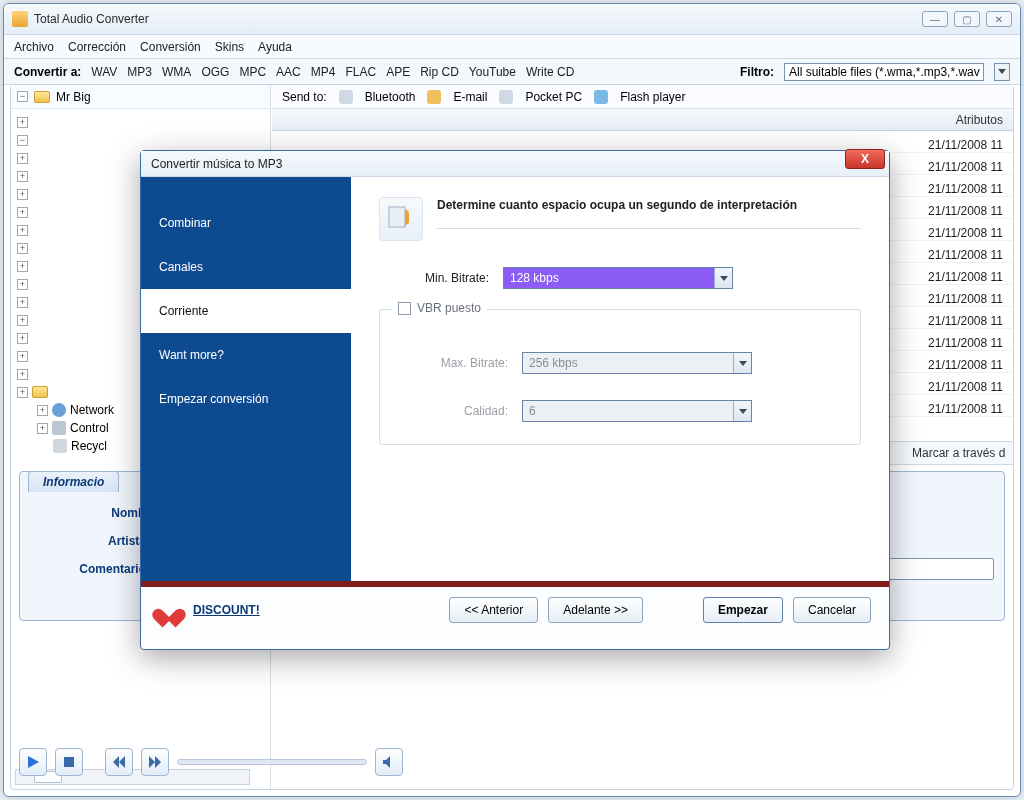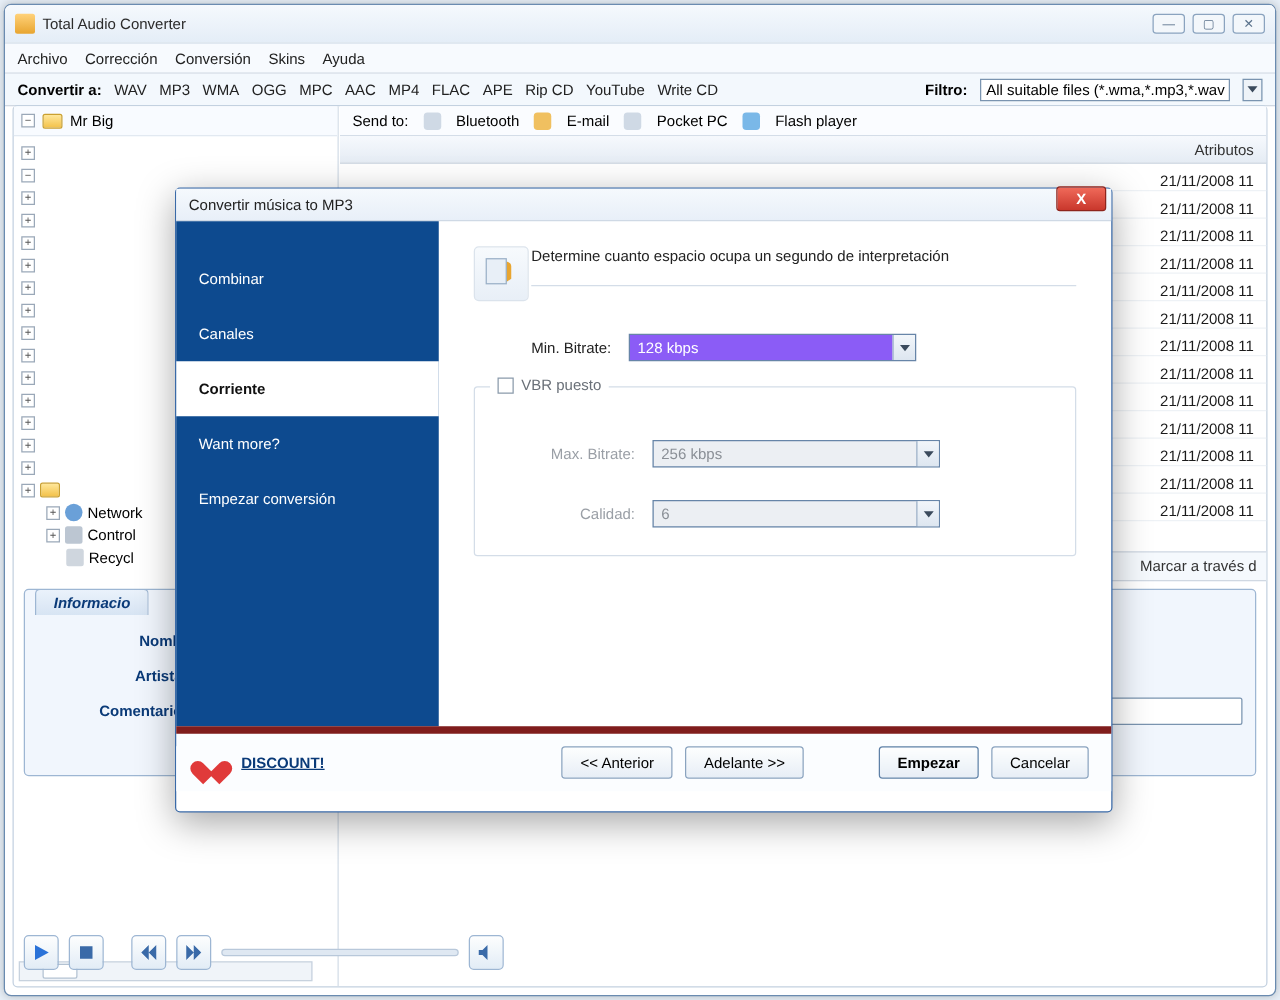--- a/index.html
+++ b/index.html
@@ -54,23 +54,23 @@
 
 
 .modal-backdrop { position: absolute; inset: 0; pointer-events: none; }
 .modal { position: absolute; left: 140px; top: 150px; width: 750px; height: 500px; background: #fff; border: 1px solid #3a6aa8; border-radius: 4px; box-shadow: 0 8px 30px rgba(0,0,0,0.35); pointer-events: auto; }
 .modal-title { height: 26px; display: flex; align-items: center; padding: 0 10px; background: linear-gradient(#f5f9fd,#e8eff8); border-bottom: 1px solid #cfd9e5; }
 .modal-title .t { flex: 1; color: #222; }
 .modal-close { width: 40px; height: 20px; background: linear-gradient(#f06a5a,#c9372c); border: 1px solid #8e241c; border-radius: 3px; display: flex; align-items: center; justify-content: center; color: #fff; font-weight: bold; position: absolute; right: 4px; top: -2px; }
 .modal-body { display: flex; height: calc(100% - 26px - 52px); }
 .modal-nav { width: 210px; background: #0d4a8f; padding-top: 24px; }
 .modal-nav .item { height: 44px; display: flex; align-items: center; padding: 0 18px; color: #fff; cursor: pointer; }
-.modal-nav .item.active { background: #fff; color: #111; font-weight: bold; }
+.modal-nav .item.active { background: #fff; color: #111; font-weight: normal; }
 .modal-content { flex: 1; padding: 20px 28px; position: relative; }
-.hint-row { display: flex; gap: 2px; align-items: flex-start; }
+.hint-row { display: flex; gap: 14px; align-items: flex-start; font-weight: bold; }
 .hint-icon { width: 44px; height: 44px; border: 1px solid #dbe3ec; background: linear-gradient(#f7fafd,#e8eff7); border-radius: 4px; display: flex; align-items: center; justify-content: center; }
 .hint-text { color: #222; line-height: 1.4; flex: 1; border-bottom: 1px solid #d4dde8; padding-bottom: 14px; }
 .form-row { display: flex; align-items: center; gap: 14px; margin-top: 26px; }
 .form-row label { width: 110px; text-align: right; color: #222; }
 .combo { flex: 0 0 230px; height: 22px; border: 1px solid #6785a8; display: flex; background: #fff; }
 .combo.hl .val { background: #8b5cf6; color: #fff; }
 .combo .val { flex: 1; padding: 0 6px; display: flex; align-items: center; }
 .combo .dd { width: 18px; border-left: 1px solid #9ab0c7; background: linear-gradient(#f2f6fa,#dde6f0); display: flex; align-items: center; justify-content: center; }
 .combo.disabled { background: #eceff3; }
 .combo.disabled .val { color: #8a8f96; }

